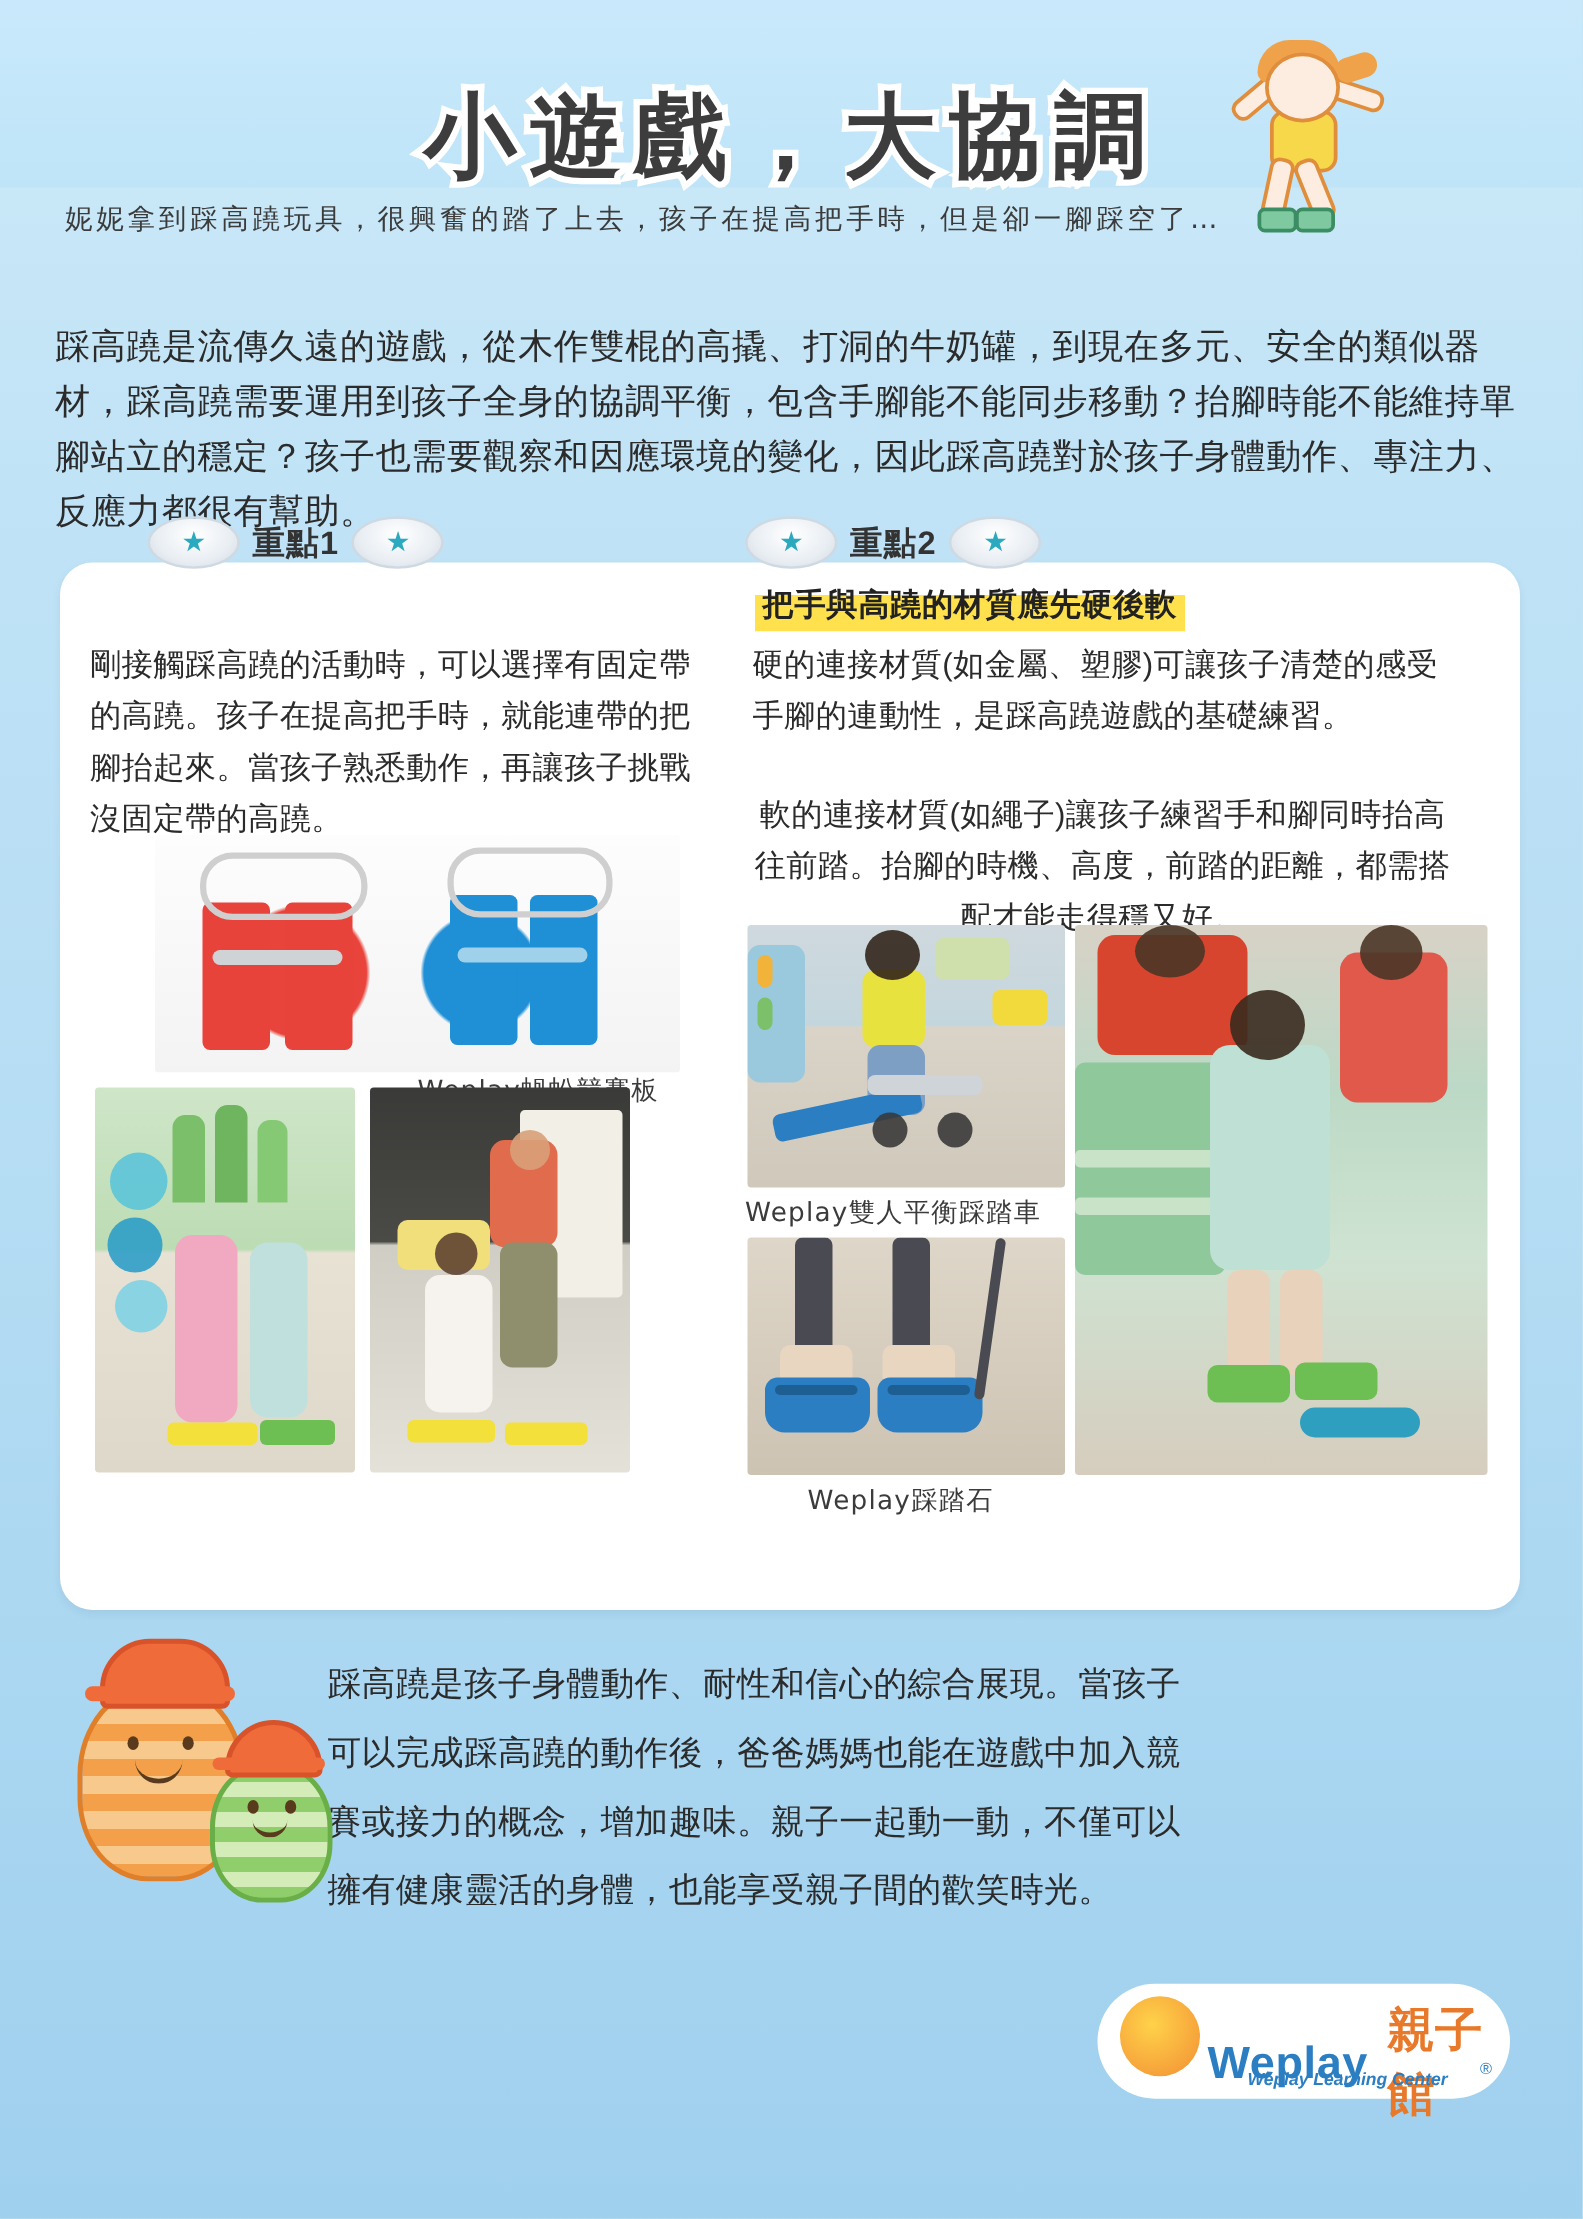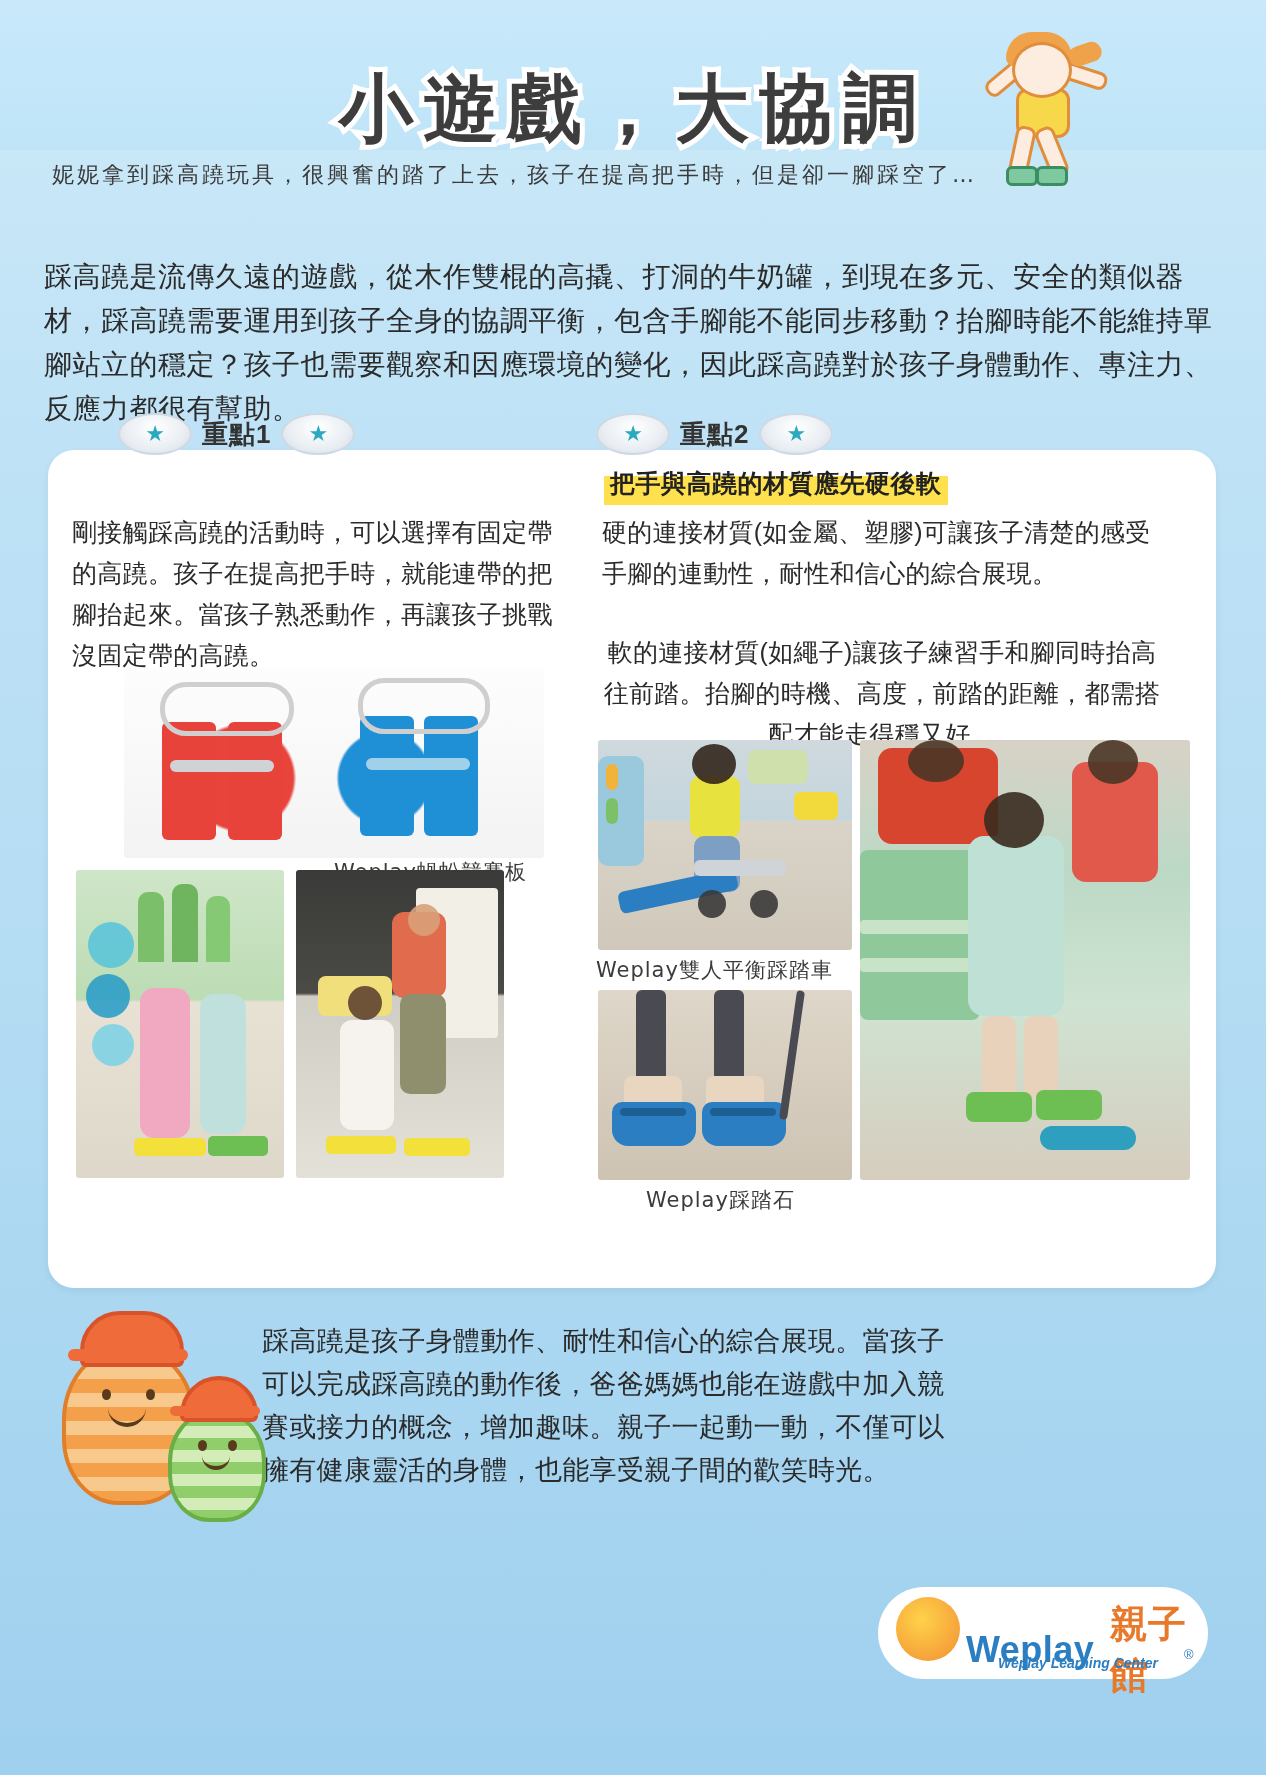--- a/index.html
+++ b/index.html
@@ -112,21 +112,21 @@
   .ph-ride{background:linear-gradient(180deg,#cfd9de 0%,#c4d6dd 38%,#dad4c8 39%,#cfc8bb 100%);}
   .ph-feet{background:linear-gradient(180deg,#ded6c8 0%,#d5ccbd 55%,#cdc3b3 100%);}
   .ph-teacher{background:linear-gradient(180deg,#d8d2c6 0%,#bcd9c6 30%,#cfe3d2 60%,#d6cdbe 100%);}
 
   .blob{position:absolute;border-radius:50%;opacity:.9;}
   .rect{position:absolute;border-radius:6px;}
 
   
   .foot-text{
     position:absolute;left:262px;top:1320px;width:700px;
-    font-size:27px;line-height:43px;color:#2b2b2b;letter-spacing:.3px;
+    font-size:27px;line-height:55px;color:#2b2b2b;letter-spacing:.3px;
   }
   
   .mascot{position:absolute;}
   .m-big{left:50px;top:1305px;width:150px;height:200px;}
   .m-small{left:160px;top:1372px;width:110px;height:140px;}
   .m-body{position:absolute;border-radius:46% 46% 42% 42%;}
   .m-hat{position:absolute;border-radius:40px 40px 6px 6px;}
   .eye{position:absolute;width:9px;height:11px;border-radius:50%;background:#5a3a1c;}
   .smile{position:absolute;border-bottom:4px solid #5a3a1c;border-radius:0 0 40px 40px;}
 
@@ -236,21 +236,21 @@
           <span class="star">★</span>
         </div>
       <div class="point-label">重點2</div>
       <div class="badge">
           <span class="star">★</span>
         </div>
     </div>
 
     <div class="hl" style="left:556px;top:14px;">把手與高蹺的材質應先硬後軟</div>
 
-    <div class="body-text" style="left:554px;top:62px;width:560px;">硬的連接材質(如金屬、塑膠)可讓孩子清楚的感受手腳的連動性，耐性和信心的綜合展現。</div>
+    <div class="body-text" style="left:554px;top:62px;width:560px;">硬的連接材質(如金屬、塑膠)可讓孩子清楚的感受手腳的連動性，是踩高蹺遊戲的基礎練習。</div>
     <div class="body-text" style="left:554px;top:182px;width:560px;text-align:center;">軟的連接材質(如繩子)讓孩子練習手和腳同時抬高往前踏。抬腳的時機、高度，前踏的距離，都需搭配才能走得穩又好。</div>
 
     <div class="photo ph-ride" style="left:550px;top:290px;width:254px;height:210px;">
       <div class="rect" style="left:0px;top:16px;width:46px;height:110px;background:#9ac9dd;border-radius:10px;"></div>
       <div class="rect" style="left:8px;top:24px;width:12px;height:26px;background:#f2b33a;border-radius:6px;"></div>
       <div class="rect" style="left:8px;top:58px;width:12px;height:26px;background:#7cc06a;border-radius:6px;"></div>
       <div class="rect" style="left:150px;top:10px;width:60px;height:34px;background:#cfe0ad;border-radius:8px;"></div>
       <div class="rect" style="left:196px;top:52px;width:44px;height:28px;background:#f2d93c;border-radius:6px;"></div>
       <div class="rect" style="left:92px;top:36px;width:50px;height:62px;background:#e8e23f;border-radius:10px;"></div>
       <div class="rect" style="left:96px;top:96px;width:46px;height:56px;background:#7d9fc4;border-radius:10px;"></div>

